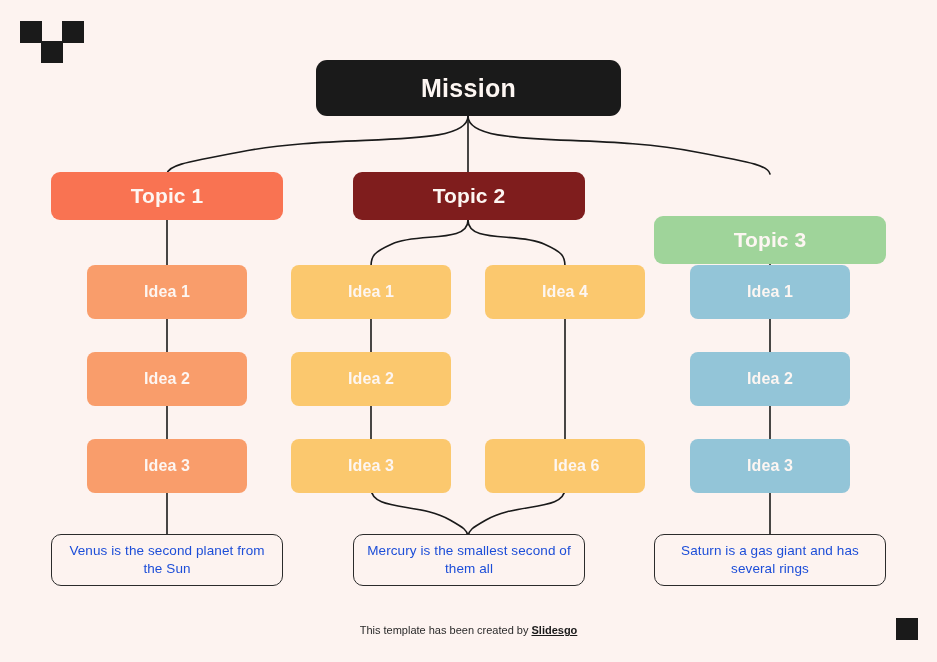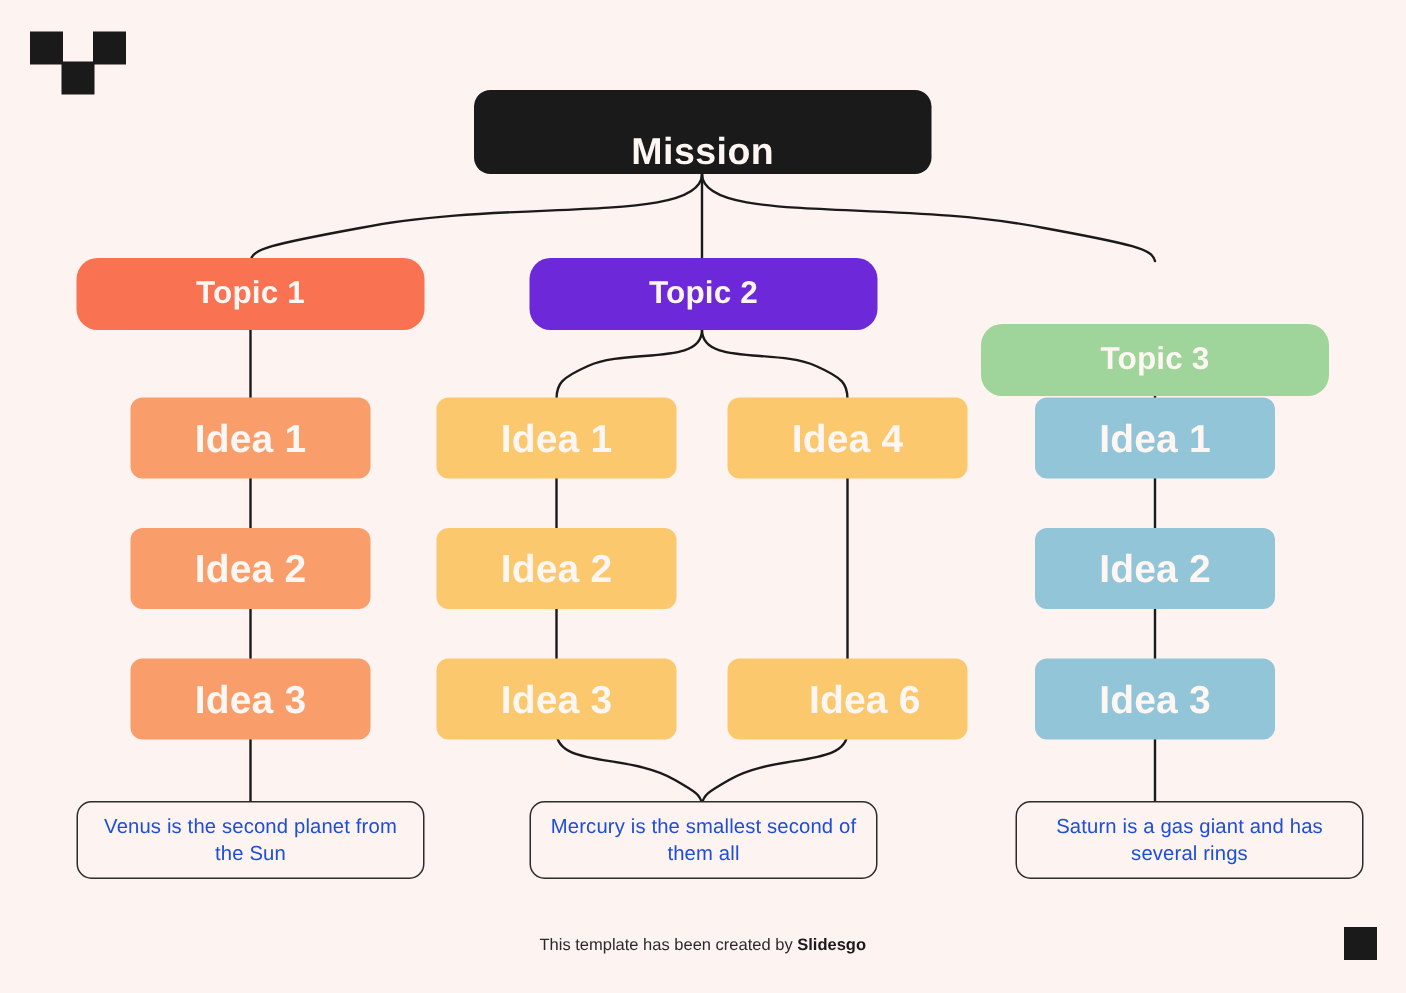--- a/index.html
+++ b/index.html
@@ -67,25 +67,24 @@
 
   .node.mission {
     background: #1a1a1a;
     border-radius: 11px;
     font-size: 25px;
     letter-spacing: 0.3px;
   }
 
   .node.topic {
     font-size: 21px;
-    border-radius: 14px;
   }
 
   .node.idea {
-    font-size: 26px;
+    font-size: 16px;
     border-radius: 8px;
   }
 
   .node.desc {
     background: #fdf3f0;
     border: 1.6px solid #2b2b2b;
     border-radius: 10px;
     color: #1d4ed8;
     font-weight: normal;
     font-size: 13.5px;
@@ -99,20 +98,21 @@
     z-index: 3;
     left: 0;
     width: 937px;
     top: 624px;
     text-align: center;
     font-size: 11px;
     color: #2a2a2a;
   }
   #footer-credit .brand {
     font-weight: bold;
+    text-decoration: underline;
     color: #1a1a1a;
   }
 </style>
 </head>
 <body>
 
 <div id="canvas">
 
   <div class="logo-mark" style="left:20px; top:21px; width:66px; height:42px;">
     <div class="logo-sq" style="left:0px; top:0px; width:22px; height:22px;"></div>
@@ -144,28 +144,28 @@
 
     <path d="M371,488 C371,512 420,502 450,520 C464,528 467,530 468,536"></path>
 
     <path d="M565,488 C565,512 516,502 486,520 C472,528 469,530 468,536"></path>
 
     <path d="M770,220 L770,488"></path>
 
     <path d="M770,488 L770,536"></path>
   </svg>
 
-  <div class="node mission" style="left:316px; top:60px; width:305px; height:56px;align-items:flex-end;">
+  <div class="node mission" style="left:316px; top:60px; width:305px; height:56px;">
     <span>Mission</span>
   </div>
 
   <div class="node topic" style="left:51px; top:172px; width:232px; height:48px; background:#f97352;">
     <span>Topic 1</span>
   </div>
-  <div class="node topic" style="left:353px; top:172px; width:232px; height:48px; background:#6d28d9;">
+  <div class="node topic" style="left:353px; top:172px; width:232px; height:48px; background:#7f1d1d;">
     <span>Topic 2</span>
   </div>
   <div class="node topic" style="left:654px; top:172px; width:232px; height:48px; background:#9fd49a;margin-top:44px;">
     <span>Topic 3</span>
   </div>
 
   <div class="node idea" style="left:87px; top:265px; width:160px; height:54px; background:#f99d6b;">
     <span>Idea 1</span>
   </div>
   <div class="node idea" style="left:87px; top:352px; width:160px; height:54px; background:#f99d6b;">
@@ -201,21 +201,21 @@
   <div class="node idea" style="left:690px; top:439px; width:160px; height:54px; background:#93c5d8;">
     <span>Idea 3</span>
   </div>
 
   <div class="node desc" style="left:51px; top:534px; width:232px; height:52px;">
     <span>Venus is the second planet from the Sun</span>
   </div>
   <div class="node desc" style="left:353px; top:534px; width:232px; height:52px;">
     <span>Mercury is the smallest second of them all</span>
   </div>
-  <div class="node desc" style="left:654px; top:534px; width:232px; height:52px;margin-left:23px;">
+  <div class="node desc" style="left:654px; top:534px; width:232px; height:52px;">
     <span>Saturn is a gas giant and has several rings</span>
   </div>
 
   <div id="footer-credit">
     <span>This template has been created by </span><a class="brand">Slidesgo</a>
   </div>
 
 </div>
 
 </body></html>

